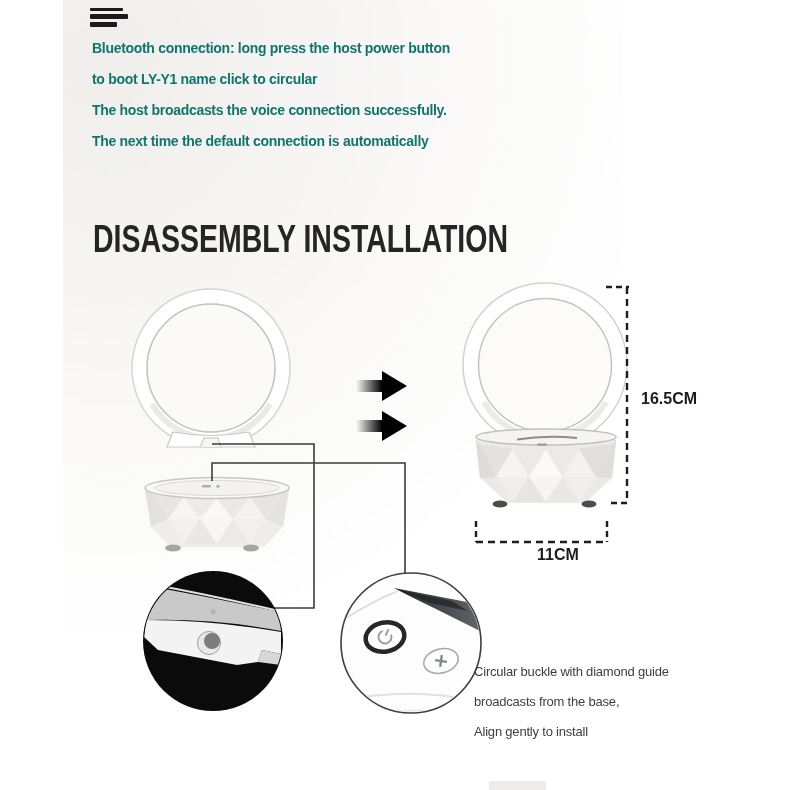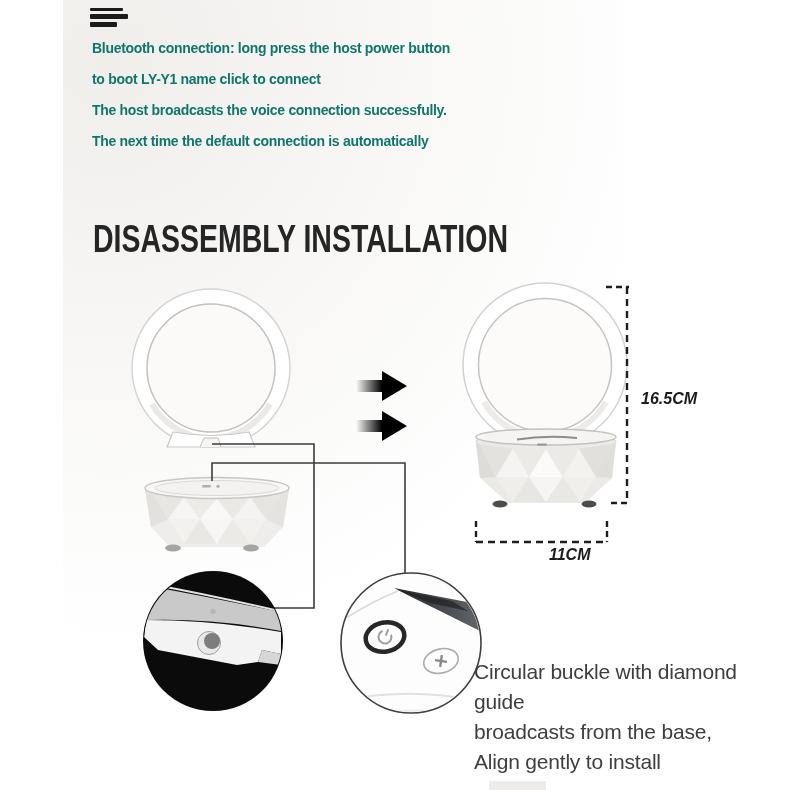--- a/index.html
+++ b/index.html
@@ -23,27 +23,27 @@
     position:absolute;left:92px;top:33px;width:640px;
     font-size:14px;font-weight:700;color:#0f766e;line-height:31px;letter-spacing:-0.3px;
   }
   .heading{
     position:absolute;left:93px;top:217px;width:640px;
     font-size:39px;font-weight:700;color:#252525;white-space:nowrap;
     transform:scaleX(0.73);transform-origin:left center;
   }
   .diagram{position:absolute;left:0;top:0;}
   .dim-label{
-    position:absolute;font-size:16px;font-weight:700;color:#1c1c1c;white-space:nowrap;font-style:italic;
+    position:absolute;font-size:16px;font-weight:700;color:#1c1c1c;white-space:nowrap;
   }
   .dim-h{left:641px;top:390px;}
-  .dim-w{left:549px;top:546px;}
+  .dim-w{left:537px;top:546px;}
   .instructions{
     position:absolute;left:474px;top:657px;width:300px;
-    font-size:21px;font-weight:400;color:#3e3e3e;line-height:30px;letter-spacing:-0.2px;
+    font-size:13px;font-weight:400;color:#3e3e3e;line-height:30px;letter-spacing:-0.2px;
   }
   .bottom-crop{
     position:absolute;left:489px;top:781px;width:57px;height:9px;background:#edecea;
   }
 </style>
 </head>
 <body>
 
 <div class="bg-tint"></div>
 
@@ -194,21 +194,21 @@
 </svg>
 
 <div class="menu-icon">
   <div class="bar b1"></div>
   <div class="bar b2"></div>
   <div class="bar b3"></div>
 </div>
 
 <div class="intro">
   <div>Bluetooth connection: long press the host power button</div>
-  <div>to boot LY-Y1 name click to connect</div>
+  <div>to boot LY-Y1 name click to circular</div>
   <div>The host broadcasts the voice connection successfully.</div>
   <div>The next time the default connection is automatically</div>
 </div>
 
 <div class="heading">DISASSEMBLY INSTALLATION</div>
 
 <div class="dim-label dim-h">16.5CM</div>
 <div class="dim-label dim-w">11CM</div>
 
 <div class="instructions">

